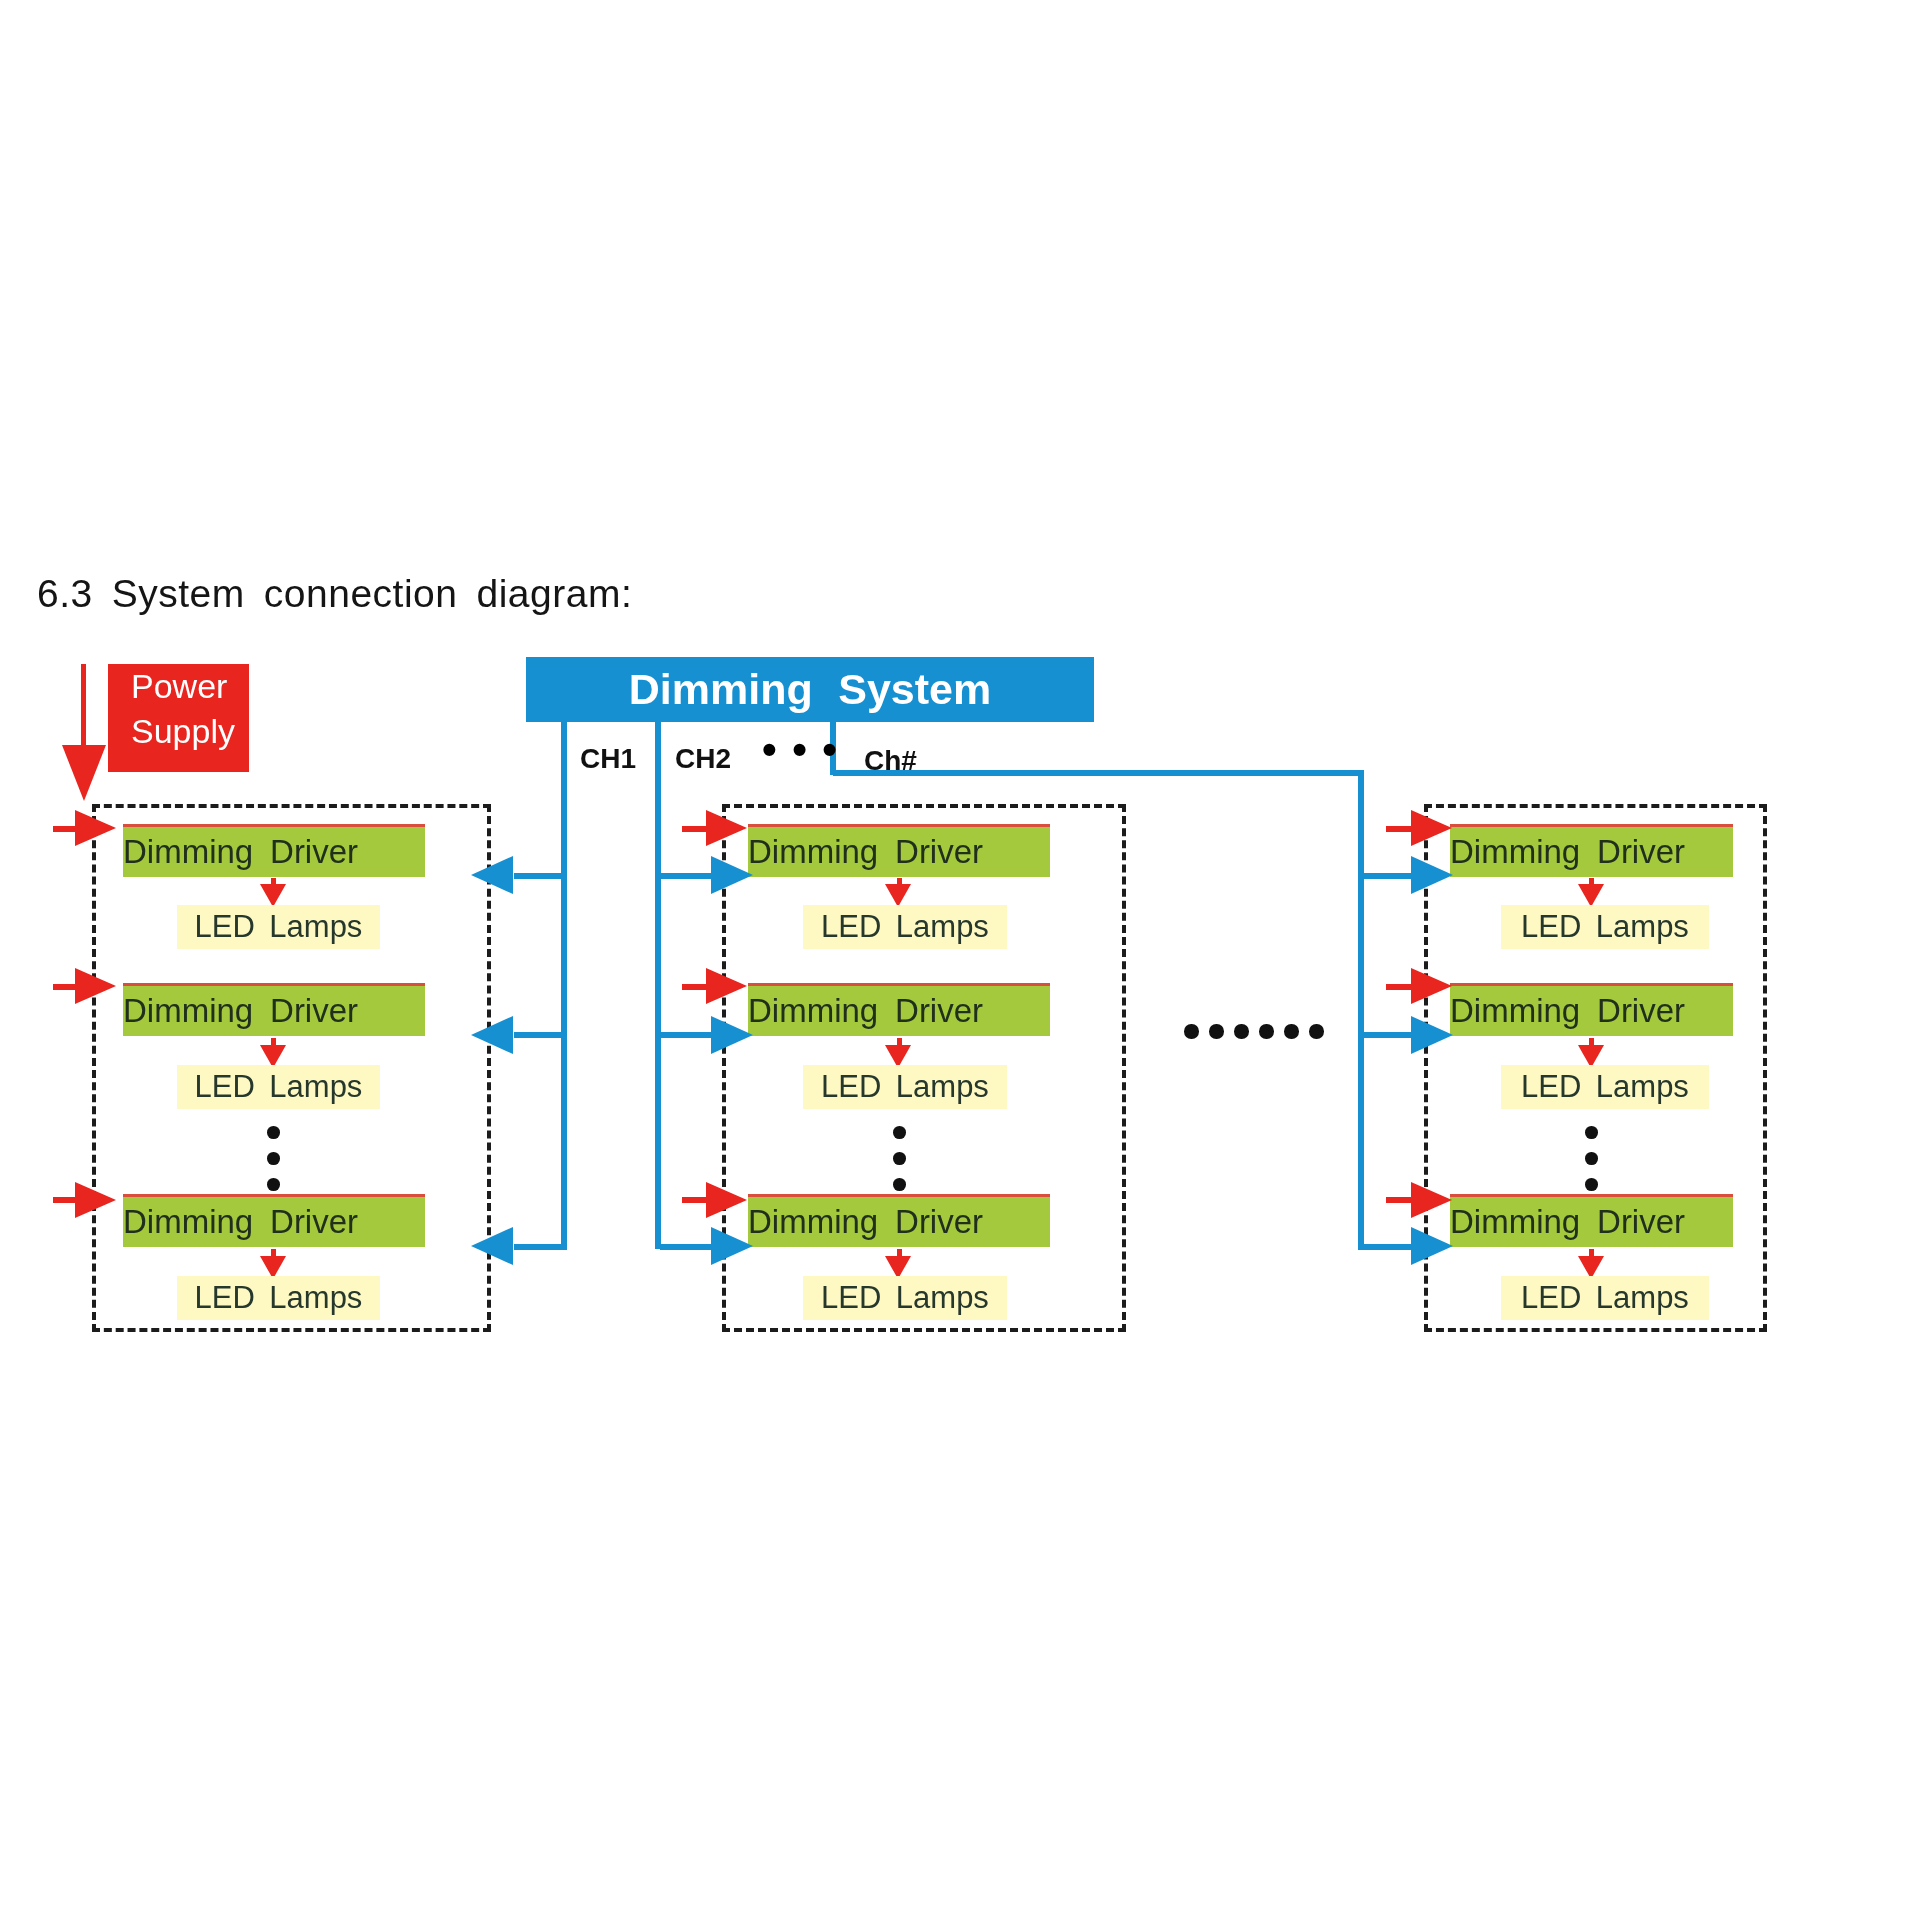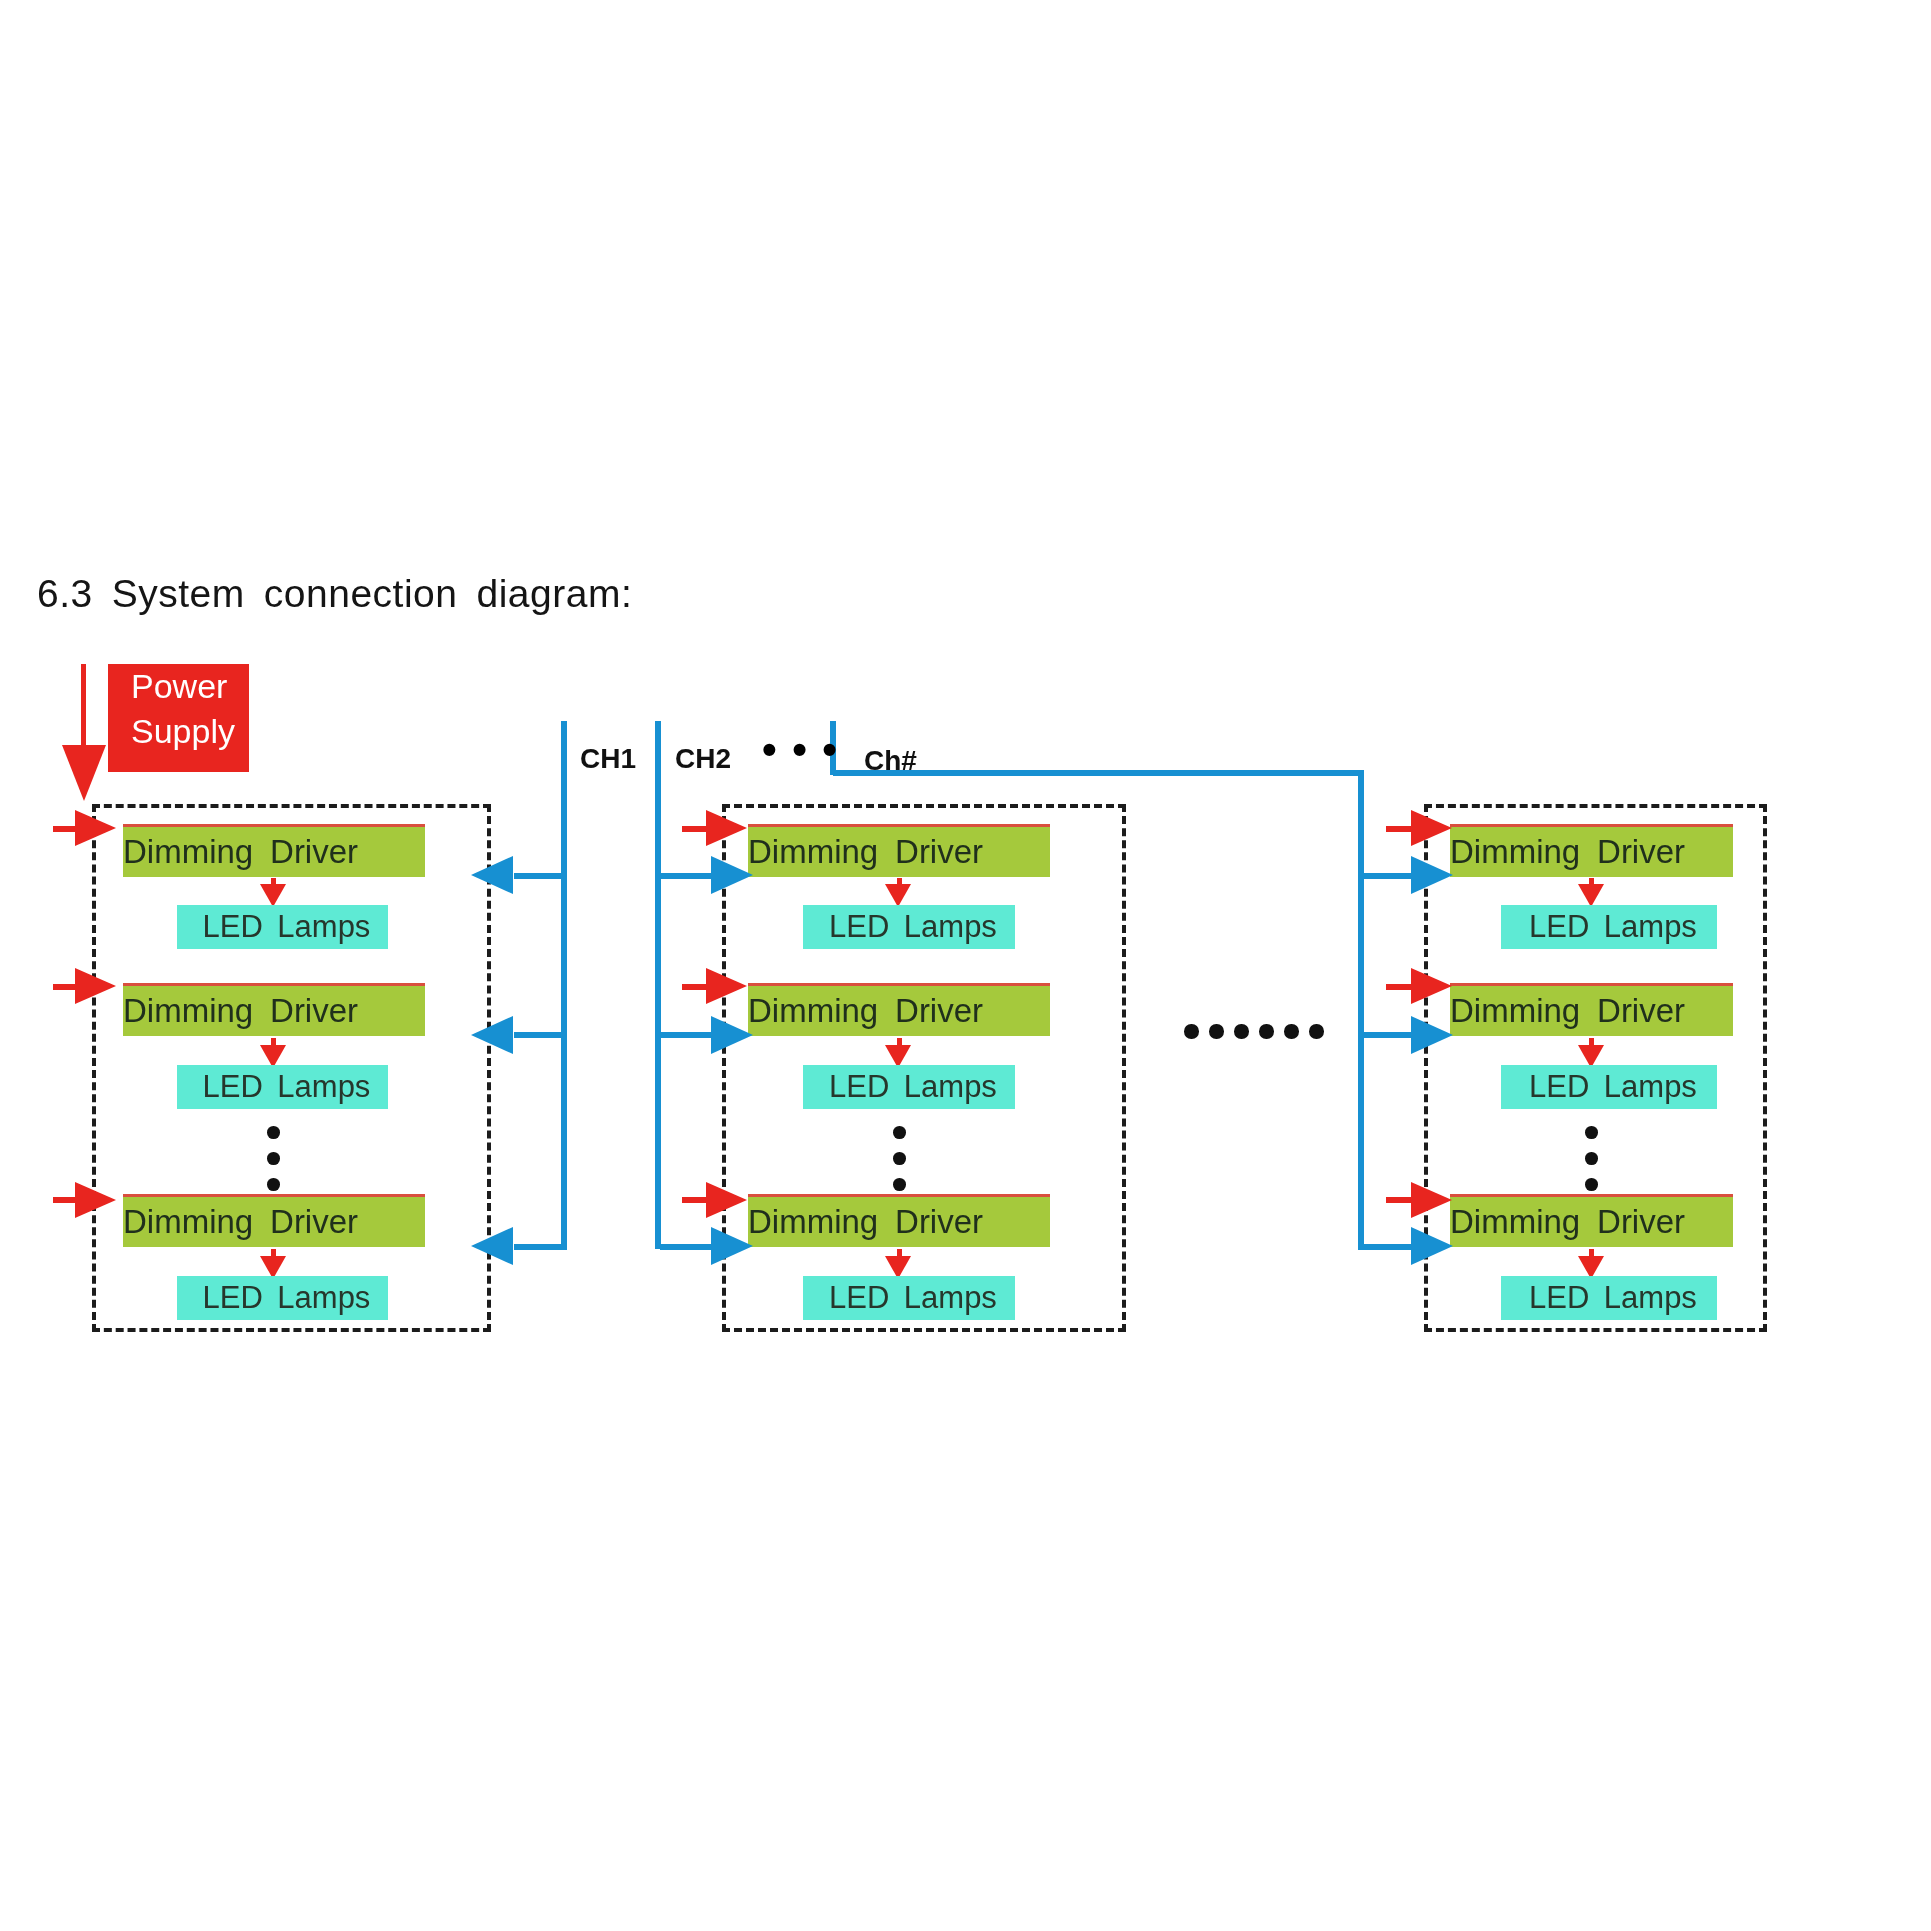--- a/index.html
+++ b/index.html
@@ -11,23 +11,23 @@
   .psbox{position:absolute;left:108px;top:664px;width:141px;height:108px;background:#e8251f;
          color:#ffffff;font-size:34px;line-height:1.32;padding-left:23px;box-sizing:border-box;
          display:flex;align-items:flex-start;}
   .dimsys{position:absolute;left:526px;top:657px;width:568px;height:65px;background:#1790d2;
           color:#ffffff;font-size:43px;font-weight:bold;word-spacing:13.5px;
           display:flex;align-items:center;justify-content:center;}
   .group{position:absolute;top:804px;height:528px;border:4.8px dashed #1c1c1c;box-sizing:border-box;}
   .driver{position:absolute;height:50px;background:#a5c93c;border-top:3.9px solid #d94f3e;
           box-sizing:content-box;display:flex;align-items:center;justify-content:flex-start;
           font-size:33px;word-spacing:7.7px;color:#20301c;}
-  .lamps{position:absolute;height:44px;background:#5eead4;
+  .lamps{position:absolute;height:44px;background:#fef9c3;
          display:flex;align-items:center;justify-content:center;
-         font-size:31px;word-spacing:5.8px;color:#26372c;padding-left:8px;}
+         font-size:31px;word-spacing:5.8px;color:#26372c;}
   
   .bv{position:absolute;width:5.8px;background:#1790d2;}
   .bh{position:absolute;height:5.8px;background:#1790d2;}
   .rv{position:absolute;width:4.8px;background:#e8251f;}
   .rh{position:absolute;height:5.8px;background:#e8251f;}
   
   .ah{position:absolute;width:0;height:0;}
   .ah.bleft{border-top:19.3px solid transparent;border-bottom:19.3px solid transparent;border-right:42px solid #1790d2;}
   .ah.bright{border-top:19.3px solid transparent;border-bottom:19.3px solid transparent;border-left:42px solid #1790d2;}
   .ah.rright{border-top:18.3px solid transparent;border-bottom:18.3px solid transparent;border-left:41px solid #e8251f;}
@@ -45,20 +45,23 @@
 
   <div class="title">6.3 System connection diagram:</div>
 
   <div class="rv" style="left:81px;top:664px;height:85px;"></div>
   <div class="ah rdown-big" style="left:62px;top:745px;"></div>
 
   <div class="psbox">
     <span>Power Supply</span>
   </div>
 
+  <div class="dimsys">
+    <span>Dimming System</span>
+  </div>
 
   <div class="bv" style="left:561px;top:721px;height:528px;"></div>
   <div class="bv" style="left:655px;top:721px;height:528px;"></div>
   <div class="bv" style="left:830px;top:721px;height:54px;"></div>
   <div class="bh" style="left:833px;top:770px;width:531px;"></div>
   <div class="bv" style="left:1358px;top:770px;height:480px;"></div>
 
   <div class="chlab" style="left:580px;top:743px;">CH1</div>
   <div class="chlab" style="left:675px;top:743px;">CH2</div>
   <div class="ellip" style="left:762px;top:726px;">• • •</div>

